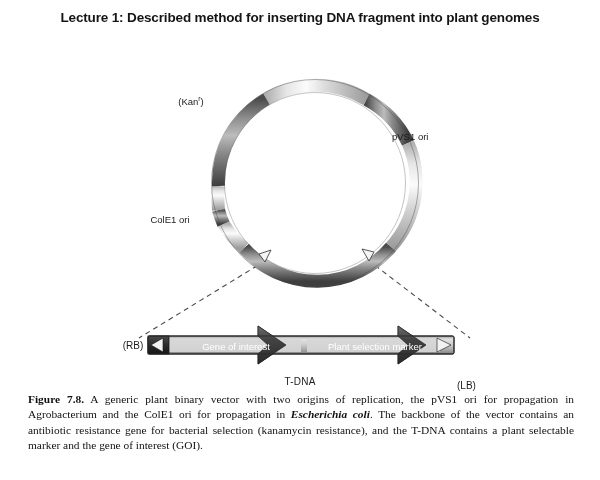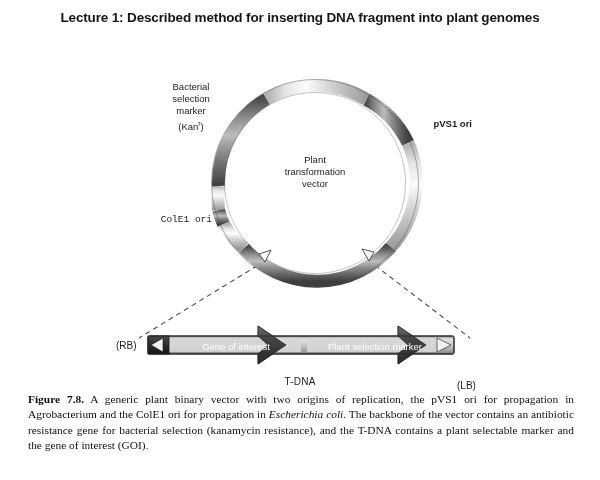--- a/index.html
+++ b/index.html
@@ -58,40 +58,38 @@
   #label-bacterial-marker {
     left: 148px;
     top: 43px;
     width: 86px;
     text-align: center;
   }
   #label-cole1 {
     left: 128px;
     top: 176px;
     width: 84px;
-    text-align: right;
-    font-family: Liberation Mono, monospace;
+    text-align: center;
   }
   #label-pvs1 {
     left: 392px;
-    top: 80px;
+    top: 93px;
     width: 80px;
-    text-align: right;
-    font-weight: bold;
+    text-align: left;
   }
   #label-center {
     left: 253px;
     top: 116px;
     width: 124px;
   }
   #label-rb {
     left: 116px;
     top: 302px;
     width: 34px;
-    text-align: left;
+    text-align: center;
     font-size: 10px;
   }
   #label-lb {
     left: 457px;
     top: 302px;
     width: 34px;
     text-align: left;
     font-size: 10px;
     margin-top: 40px;
   }
@@ -138,20 +136,21 @@
     color: #111111;
     text-align: justify;
     text-justify: inter-word;
   }
   #caption-figno {
     font-weight: bold;
     margin-top: 6px;
   }
   .ital {
     font-style: italic;
+    font-weight: bold;
   }
 </style>
 </head>
 <body>
 
 <div id="slide-title">Lecture 1:  Described method for inserting DNA fragment into plant genomes</div>
 
 <div id="figure-area">
 
   <svg id="dashed-svg" width="600" height="350" viewBox="0 0 600 350">
@@ -252,31 +251,26 @@
     <polygon points="258,288 286,307 258,326 258,316 268,307 258,298" fill="url(#arrowGrad)" stroke="#1f1f1f" stroke-width="0.7"></polygon>
     <polygon points="398,288 426,307 398,326 398,316 408,307 398,298" fill="url(#arrowGrad)" stroke="#1f1f1f" stroke-width="0.7"></polygon>
 
     <rect x="148" y="298" width="21" height="18" fill="url(#endBoxGrad)" stroke="#1a1a1a" stroke-width="0.8"></rect>
     <polygon points="163,300 163,314 151,307" fill="#f2f2f2" stroke="#111111" stroke-width="0.6"></polygon>
 
     <polygon points="437,300 437,314 451,307" fill="#f2f2f2" stroke="#111111" stroke-width="0.6"></polygon>
     <rect x="148" y="298" width="306" height="18" rx="1.5" fill="none" stroke="#2a2a2a" stroke-width="1"></rect>
   </svg>
 
-  <div class="fig-label" id="label-bacterial-marker"><span>Bacterial
-selection
-marker</span><br><span>(Kan</span><span class="sup">r</span><span>)</span></div>
+  <div class="fig-label" id="label-bacterial-marker"><br><span>(Kan</span><span class="sup">r</span><span>)</span></div>
 
   <div class="fig-label" id="label-cole1">ColE1 ori</div>
 
   <div class="fig-label" id="label-pvs1">pVS1 ori</div>
 
-  <div class="fig-label" id="label-center">Plant
-transformation
-vector</div>
 
   <div class="fig-label" id="label-rb">(RB)</div>
 
   <div class="fig-label" id="label-lb">(LB)</div>
 
   <div class="fig-label" id="label-plant-marker">Plant selection marker</div>
 
   <div class="fig-label" id="label-gene-of-interest">Gene of interest</div>
 
   <div class="fig-label" id="label-tdna">T-DNA</div>

